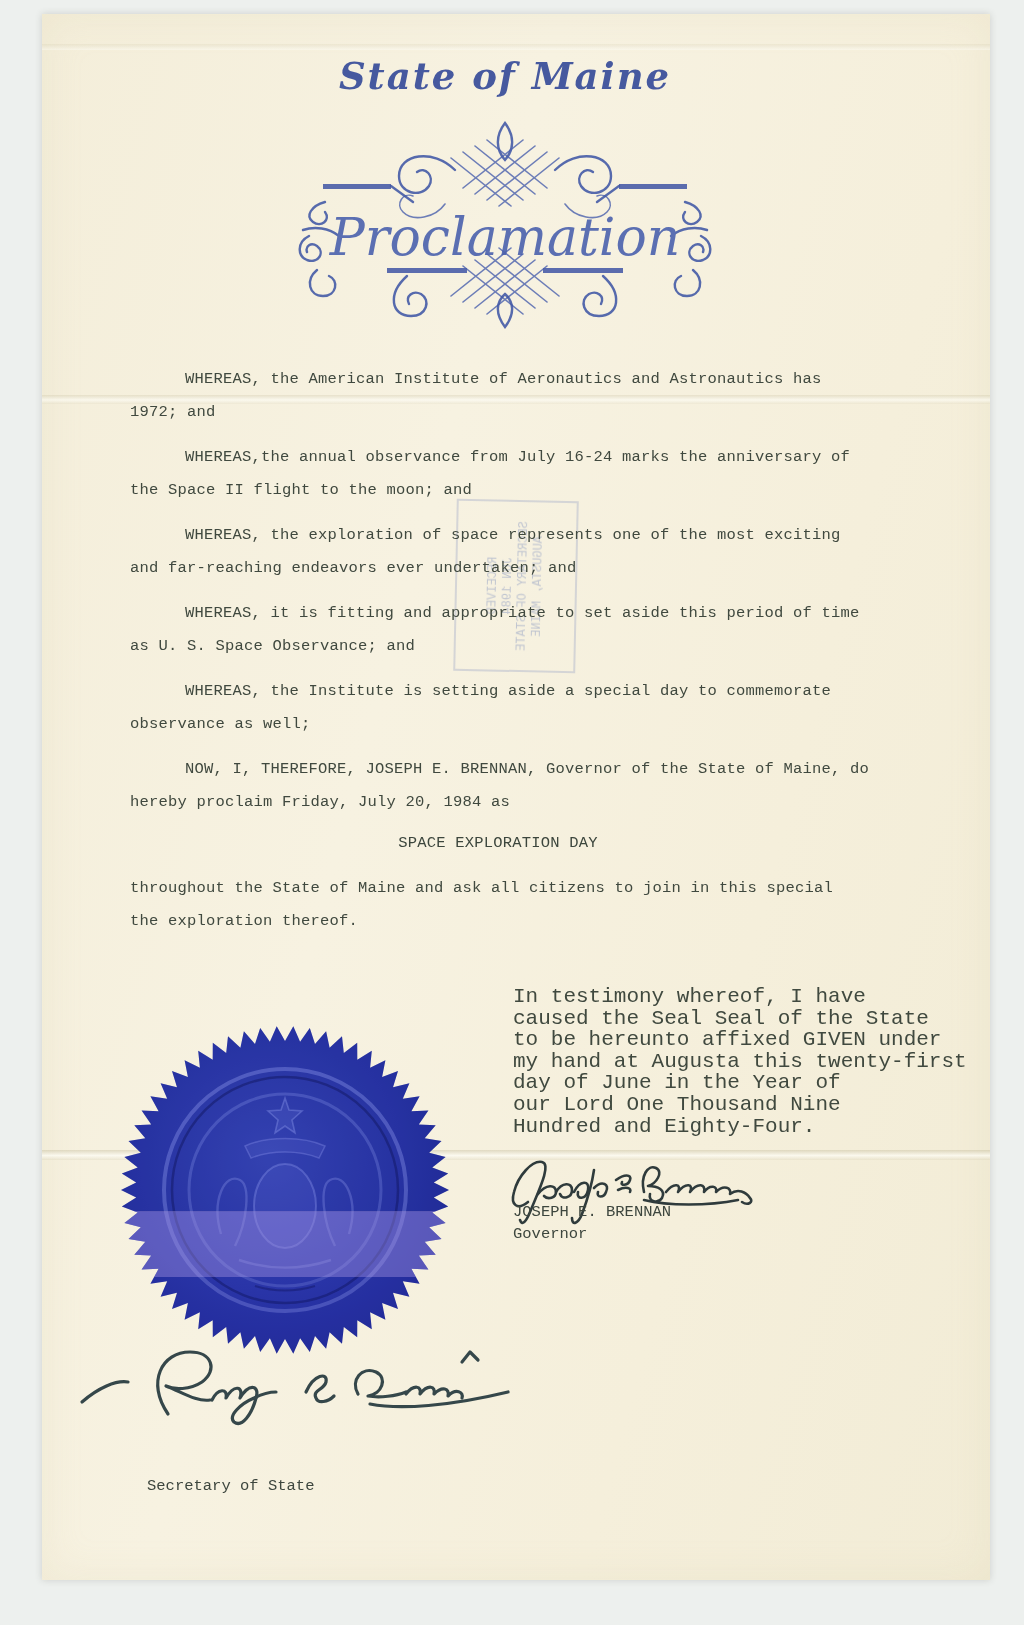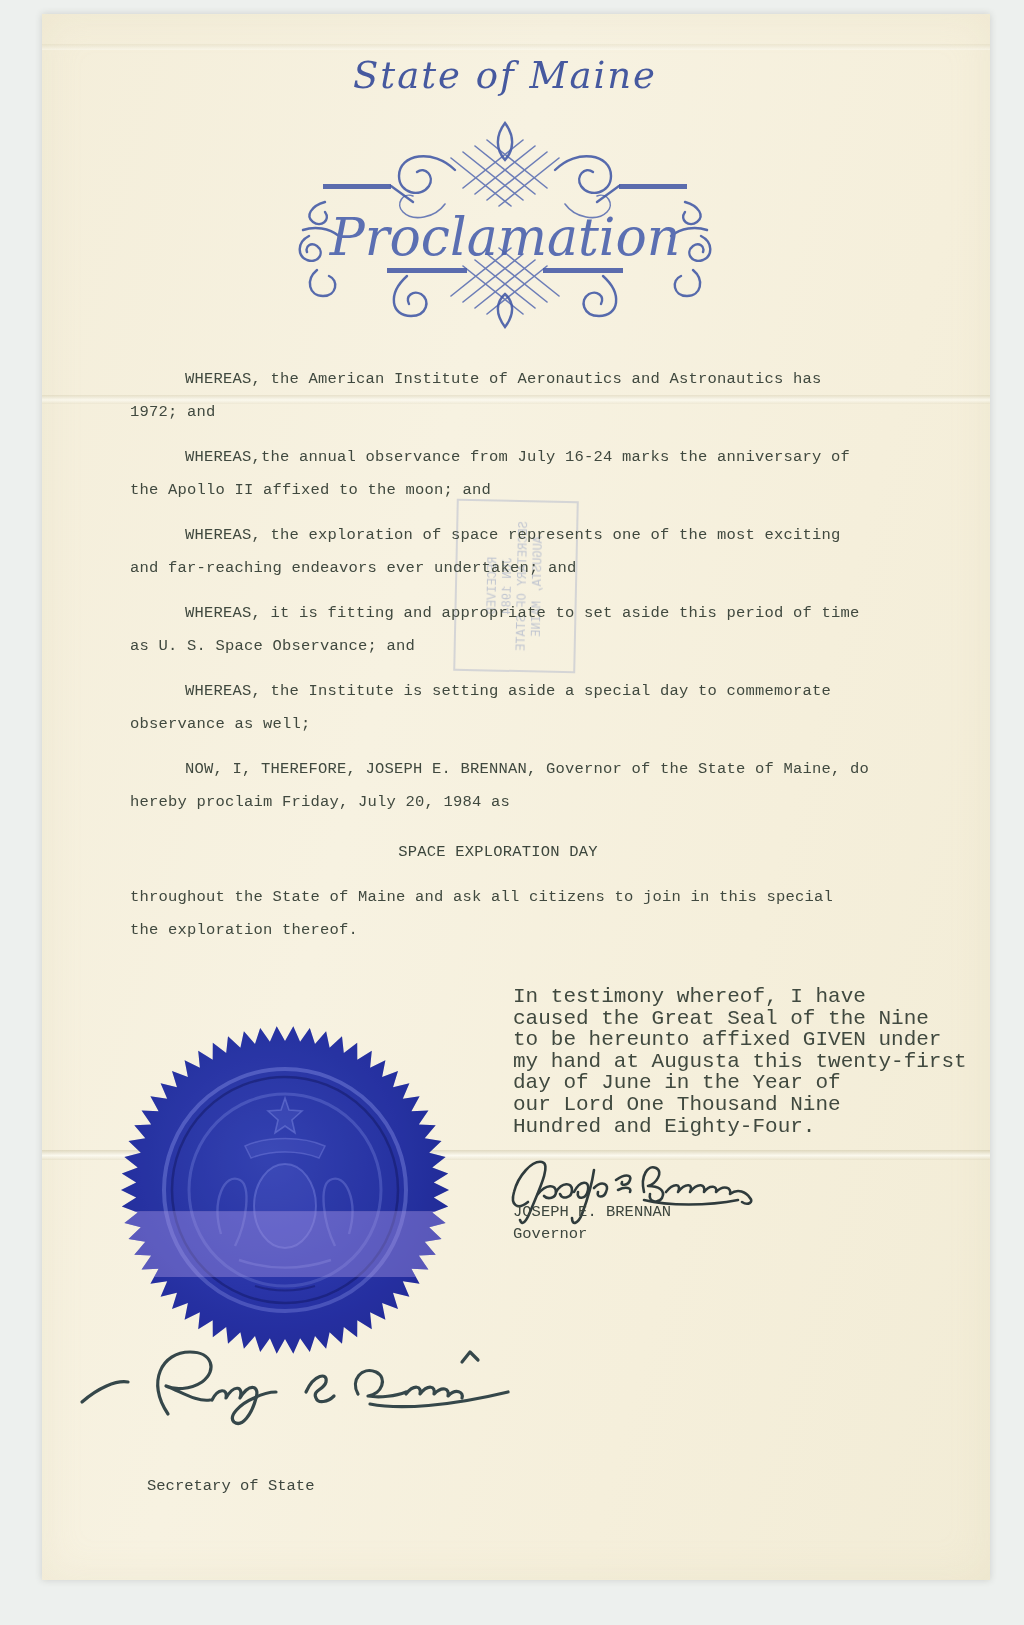--- a/index.html
+++ b/index.html
@@ -21,20 +21,21 @@
     background:linear-gradient(to bottom,rgba(160,150,110,0.26),rgba(255,255,250,0.6) 55%,rgba(160,150,110,0.12));}
   .crease.c3{top:30px;height:6px;
     background:linear-gradient(to bottom,rgba(170,160,120,0.12),rgba(255,255,250,0.4));}
 
   .script-title{
     position:absolute;left:0;top:40px;width:100%;text-align:center;
     transform:translateX(-11px);
     font-family:"DejaVu Serif","Liberation Serif",serif;
     font-style:italic;font-size:37px;letter-spacing:2px;
     color:#46599f;
+    font-weight:bold;
   }
 
   .ornament{position:absolute;left:253px;top:104px;width:420px;height:214px;text-align:right;}
   .ornament svg{width:100%;height:100%;}
   .orn-stroke{fill:none;stroke:#4056a5;stroke-width:2.4;stroke-linecap:round;opacity:0.88;}
   .orn-thin{fill:none;stroke:#4a60ad;stroke-width:1.6;stroke-linecap:round;opacity:0.8;}
   .orn-bar{fill:#3f55a4;opacity:0.85;}
   .orn-word{
     font-family:"DejaVu Serif","Liberation Serif",serif;font-style:italic;
     font-size:52px;fill:#5b6fb2;
@@ -42,21 +43,21 @@
 
   .bodytext{
     position:absolute;left:88px;top:337px;width:736px;
     font-size:15.5px;line-height:33px;color:#40493f;
     letter-spacing:0.2px;
   }
   .para{margin:12px 0 5px 0;padding:0;}
   .line{white-space:pre;}
   .indent{padding-left:55px;}
   .centerline{
-    text-align:center;margin:17px 0 2px 0;color:#3c463d;
+    text-align:center;margin:8px 0 2px 0;color:#3c463d;
   }
 
   .testimony{
     position:absolute;left:471px;top:972px;width:400px;
     font-size:21px;line-height:21.6px;color:#40493f;
   }
   .typed-block{position:absolute;font-size:15.5px;line-height:21.6px;color:#3d463e;margin-top:32px;}
   .gov-typed{left:471px;top:1156px;}
   .sec-typed{left:105px;top:1430px;}
 
@@ -161,21 +162,21 @@
     </div>
   </div>
 
   <div class="bodytext">
     <div class="para">
       <div class="line indent">WHEREAS, the American Institute of Aeronautics and Astronautics has</div>
       <div class="line">1972; and</div>
     </div>
     <div class="para">
       <div class="line indent">WHEREAS,the annual observance from July 16-24 marks the anniversary of</div>
-      <div class="line">the Apollo II affixed to the moon; and</div>
+      <div class="line">the Space II flight to the moon; and</div>
     </div>
     <div class="para">
       <div class="line indent">WHEREAS, the exploration of space represents one of the most exciting</div>
       <div class="line">and far-reaching endeavors ever undertaken; and</div>
     </div>
     <div class="para">
       <div class="line indent">WHEREAS, it is fitting and appropriate to set aside this period of time</div>
       <div class="line">as U. S. Space Observance; and</div>
     </div>
     <div class="para">
@@ -188,21 +189,21 @@
     </div>
     <div class="centerline">SPACE EXPLORATION DAY</div>
     <div class="para">
       <div class="line">throughout the State of Maine and ask all citizens to join in this special</div>
       <div class="line">the exploration thereof.</div>
     </div>
   </div>
 
   <div class="testimony">
     <div class="line">In testimony whereof, I have</div>
-    <div class="line">caused the Great Seal of the Nine</div>
+    <div class="line">caused the Seal Seal of the State</div>
     <div class="line">to be hereunto affixed GIVEN under</div>
     <div class="line">my hand at Augusta this twenty-first</div>
     <div class="line">day of June in the Year of</div>
     <div class="line">our Lord One Thousand Nine</div>
     <div class="line">Hundred and Eighty-Four.</div>
   </div>
 
   <svg class="seal" viewBox="-168 -168 336 336">
     <defs>
       <radialGradient id="foilGrad" cx="0.45" cy="0.4" r="0.75">

